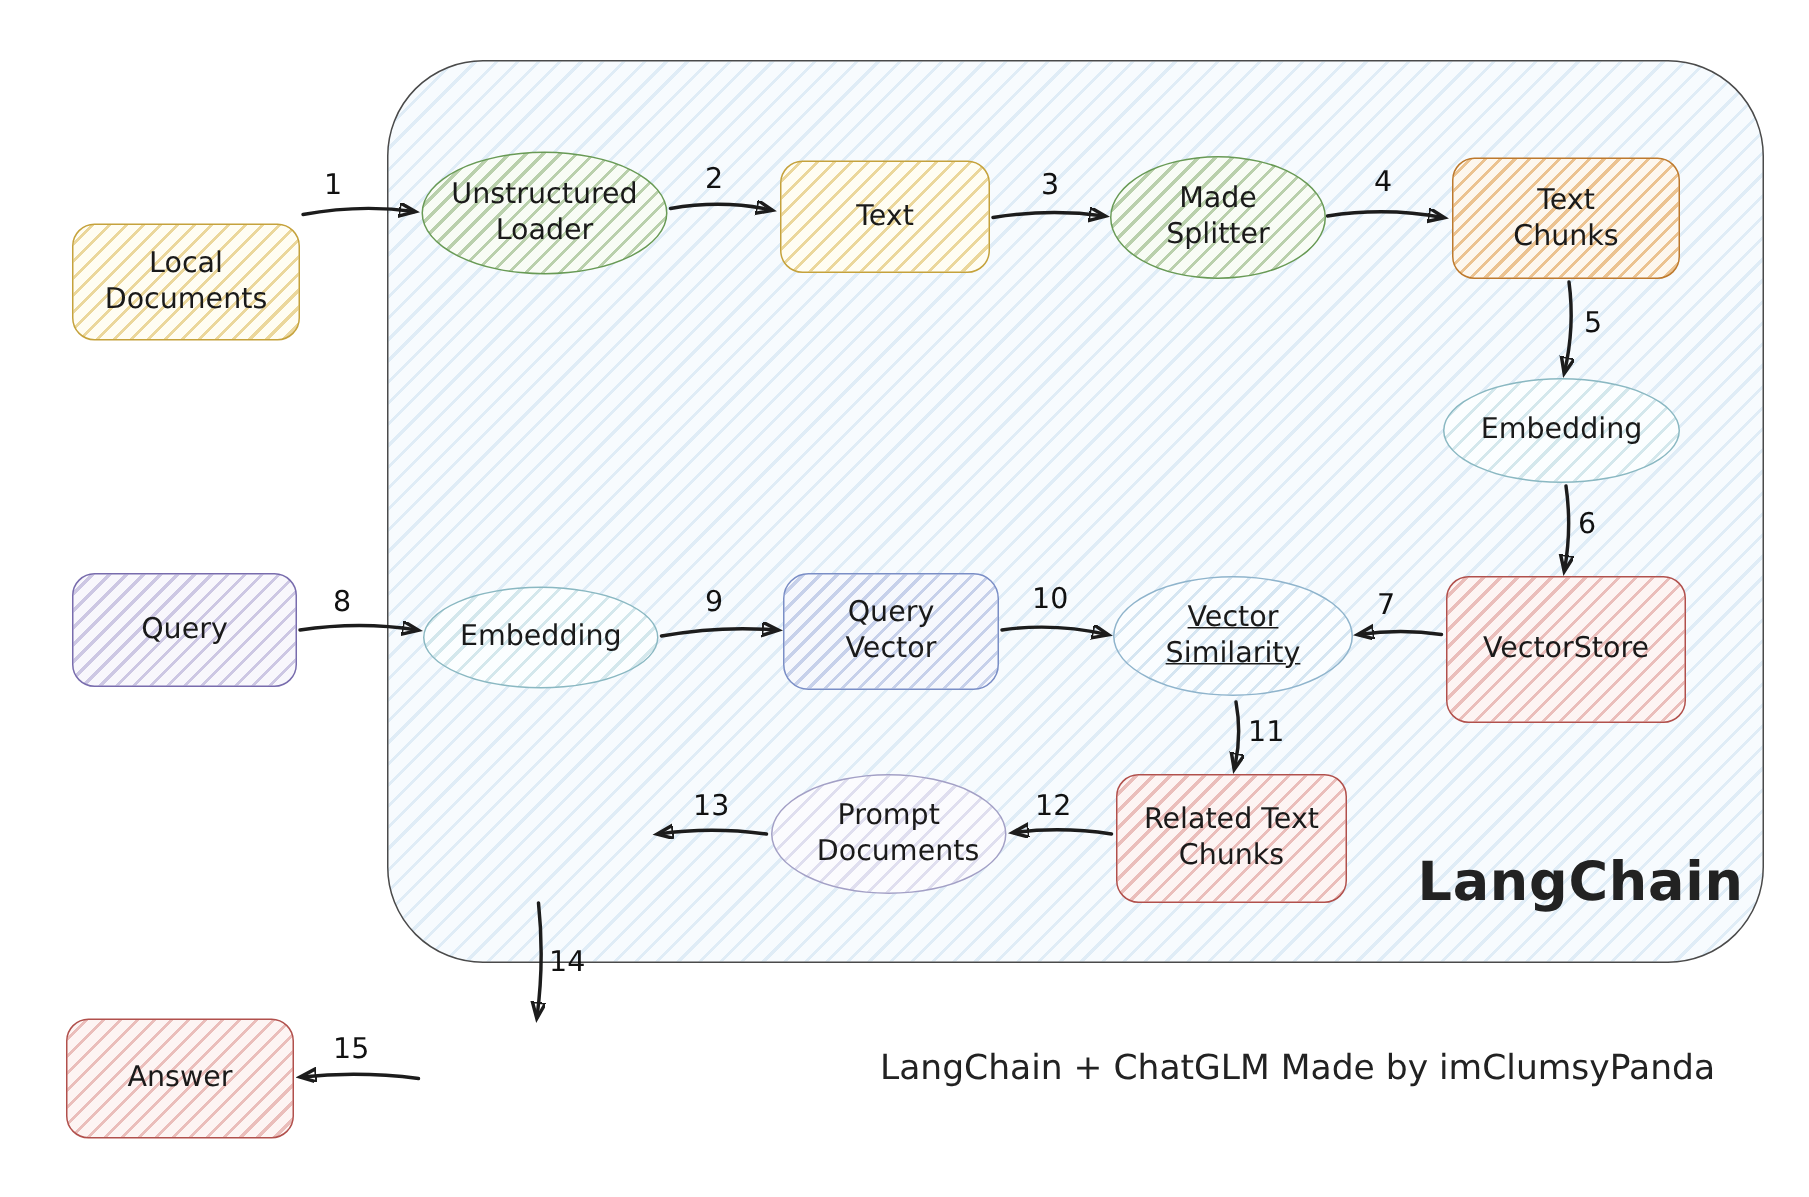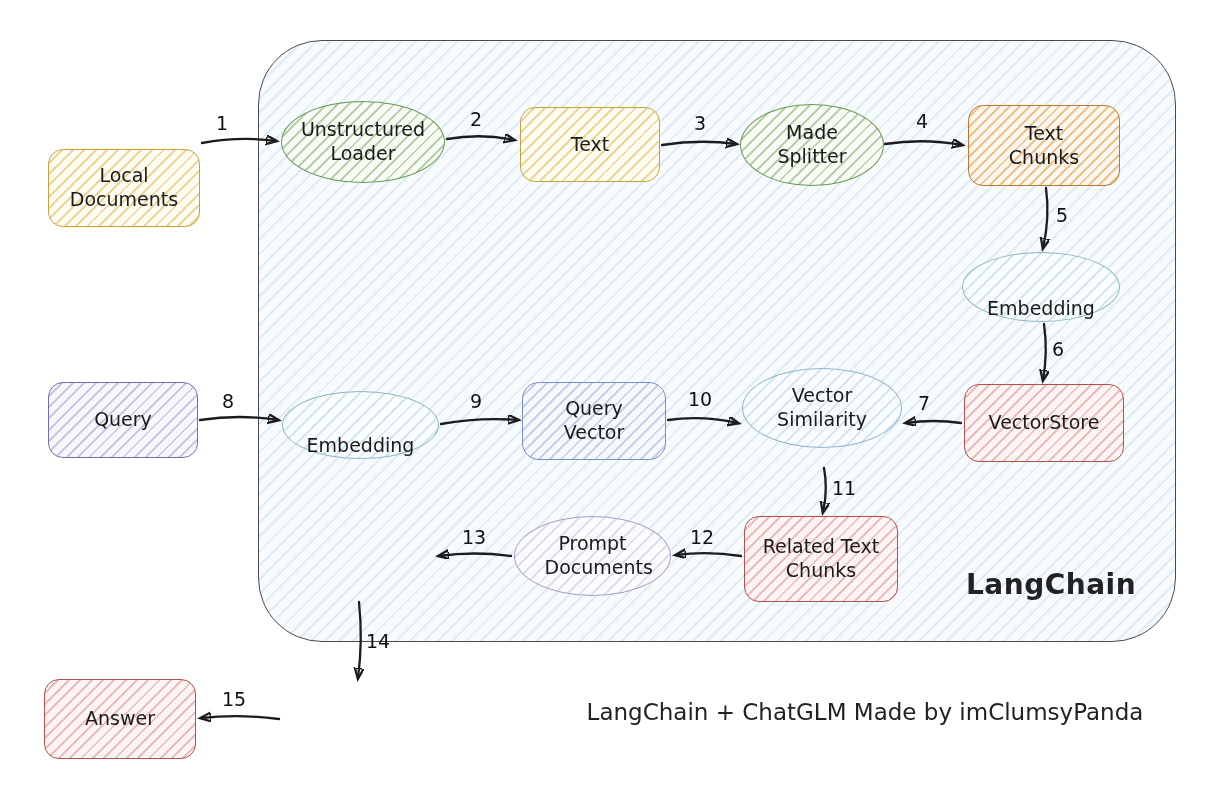--- a/index.html
+++ b/index.html
@@ -36,21 +36,21 @@
   .ellipse{border-radius:50%;}
   .node .lbl{display:inline-block;}
   
   .c-yellow{border-color:#c5a23c;background-color:#fffdf2;
     background-image:repeating-linear-gradient(135deg,rgba(219,184,84,0.55) 0 2px,rgba(255,255,255,0) 2px 8px);}
   .c-green{border-color:#689a55;background-color:#f8fcf5;
     background-image:repeating-linear-gradient(135deg,rgba(134,172,112,0.55) 0 2px,rgba(255,255,255,0) 2px 8px);}
   .c-orange{border-color:#bd792d;background-color:#fdf7ee;
     background-image:repeating-linear-gradient(135deg,rgba(224,160,82,0.6) 0 2px,rgba(255,255,255,0) 2px 7px);justify-content:center;}
   .c-teal{border-color:#8ab8c2;background-color:#fbfeff;
-    background-image:repeating-linear-gradient(135deg,rgba(165,205,214,0.45) 0 2px,rgba(255,255,255,0) 2px 9px);align-items:flex-end;}
+    background-image:repeating-linear-gradient(135deg,rgba(165,205,214,0.45) 0 2px,rgba(255,255,255,0) 2px 9px);}
   .c-red{border-color:#b1504c;background-color:#fdf4f3;
     background-image:repeating-linear-gradient(135deg,rgba(216,136,131,0.5) 0 2px,rgba(255,255,255,0) 2px 8px);}
   .c-purple{border-color:#786cad;background-color:#f8f7fc;
     background-image:repeating-linear-gradient(135deg,rgba(162,152,203,0.5) 0 2px,rgba(255,255,255,0) 2px 8px);}
   .c-blue{border-color:#7a8ec6;background-color:#f6f8fd;
     background-image:repeating-linear-gradient(135deg,rgba(152,170,216,0.5) 0 2px,rgba(255,255,255,0) 2px 8px);}
   .c-lightblue{border-color:#8fb4cc;background-color:#fafdff;
     background-image:repeating-linear-gradient(135deg,rgba(170,202,226,0.45) 0 2px,rgba(255,255,255,0) 2px 9px);}
   .c-lavender{border-color:#a3a0c6;background-color:#fbfbfe;
     background-image:repeating-linear-gradient(135deg,rgba(190,188,221,0.45) 0 2px,rgba(255,255,255,0) 2px 9px);}
@@ -59,22 +59,22 @@
 
   #edges{position:absolute;left:0;top:0;width:1206px;height:798px;pointer-events:none;}
   #edges path{stroke:#1c1c1c;stroke-width:2.3;fill:none;stroke-linecap:round;}
 
   .edge-label{
     position:absolute;
     font-size:19px;font-weight:500;color:#111;
   }
   .container-title{
     position:absolute;
-    left:966px;top:568px;width:180px;
-    font-size:28px;font-weight:600;color:#222;
+    left:945px;top:568px;width:180px;
+    font-size:36px;font-weight:600;color:#222;
     letter-spacing:0.5px;
   }
   .caption{
     position:absolute;
     left:555px;top:699px;width:620px;
     font-size:23px;font-weight:500;color:#222;
     text-align:center;
   }
 </style>
 </head>
@@ -124,37 +124,37 @@
   </div>
 
   <div class="node rect c-orange" style="left:968px;top:105px;width:152px;height:81px;">
     <span class="lbl" style="max-width:76px;">Text Chunks</span>
   </div>
 
   <div class="node ellipse c-teal" style="left:962px;top:252px;width:158px;height:70px;">
     <span class="lbl">Embedding</span>
   </div>
 
-  <div class="node rect c-red" style="left:964px;top:384px;width:160px;height:78px;">
+  <div class="node rect c-red" style="left:964px;top:384px;width:160px;height:98px;">
     <span class="lbl">VectorStore</span>
   </div>
 
   <div class="node rect c-purple" style="left:48px;top:382px;width:150px;height:76px;">
     <span class="lbl">Query</span>
   </div>
 
   <div class="node ellipse c-teal" style="left:282px;top:391px;width:157px;height:68px;">
     <span class="lbl">Embedding</span>
   </div>
 
   <div class="node rect c-blue" style="left:522px;top:382px;width:144px;height:78px;border-radius:17px;">
     <span class="lbl" style="max-width:76px;">Query Vector</span>
   </div>
 
-  <div class="node ellipse c-lightblue" style="left:742px;top:368px;width:160px;height:80px;">
+  <div class="node ellipse c-lightblue" style="left:742px;top:384px;width:160px;height:80px;text-decoration:underline;">
     <span class="lbl" style="max-width:106px;">Vector Similarity</span>
   </div>
 
   <div class="node rect c-red" style="left:744px;top:516px;width:154px;height:86px;">
     <span class="lbl" style="max-width:118px;">Related Text Chunks</span>
   </div>
 
   <div class="node ellipse c-lavender" style="left:514px;top:516px;width:157px;height:80px;">
     <span class="lbl" style="max-width:96px;">Prompt Documents</span>
   </div>

